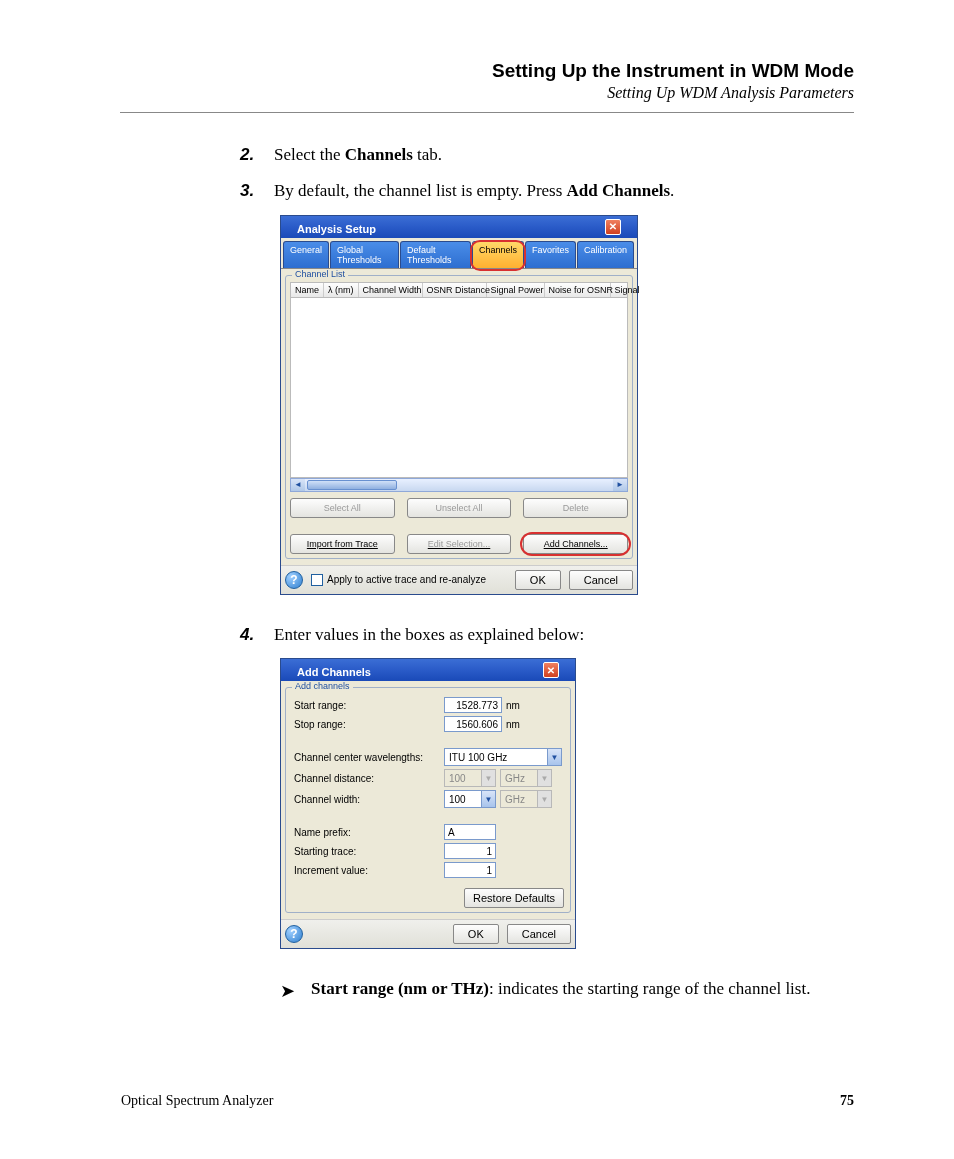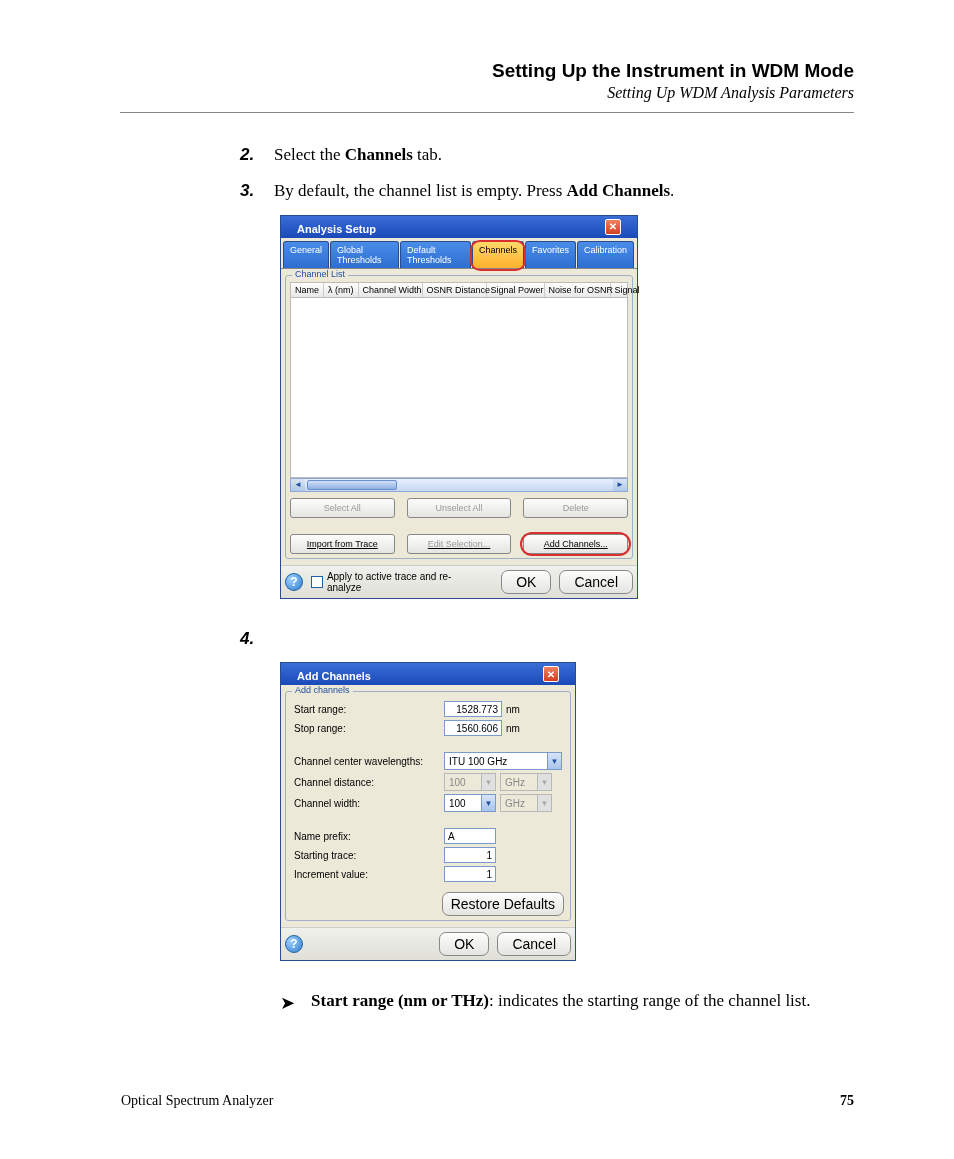--- a/index.html
+++ b/index.html
@@ -143,23 +143,23 @@
   }
   .checkbox-sq {
     width: 12px; height: 12px; border: 1px solid #2060a0;
     background: #fff; display: inline-block; margin-right: 4px;
     vertical-align: middle;
   }
   .spacer { flex: 1; }
   .smallbtn {
     background: linear-gradient(to bottom, #fdfdfd, #e4e4e0);
     border: 1px solid #888;
-    border-radius: 7px;
+    border-radius: 2px;
     padding: 3px 14px;
-    font-size: 14px;
+    font-size: 11px;
     cursor: pointer;
   }
 
   
   .form-row { display: flex; align-items: center; margin: 3px 4px; font-size: 10px; }
   .form-label { width: 150px; color: #000; }
   .form-input {
     border: 1px solid #7a9acc;
     background: #fff;
     padding: 1px 3px;
@@ -280,20 +280,21 @@
       </div>
       <div class="spacer"></div>
       <div class="smallbtn">OK</div>
       <div class="smallbtn">Cancel</div>
     </div>
   </div>
 </div>
 
 <div class="step">
   <div class="step-num">4.</div>
+  <div class="step-text">Enter values in the boxes as explained below:</div>
 </div>
 
 <div class="screenshot-container">
   <div class="dlg" style="width:296px">
     <div class="dlg-titlebar">
       <span>Add Channels</span>
       <div class="close-x">✕</div>
     </div>
     <div class="groupbox">
       <div class="groupbox-title">Add channels</div>

